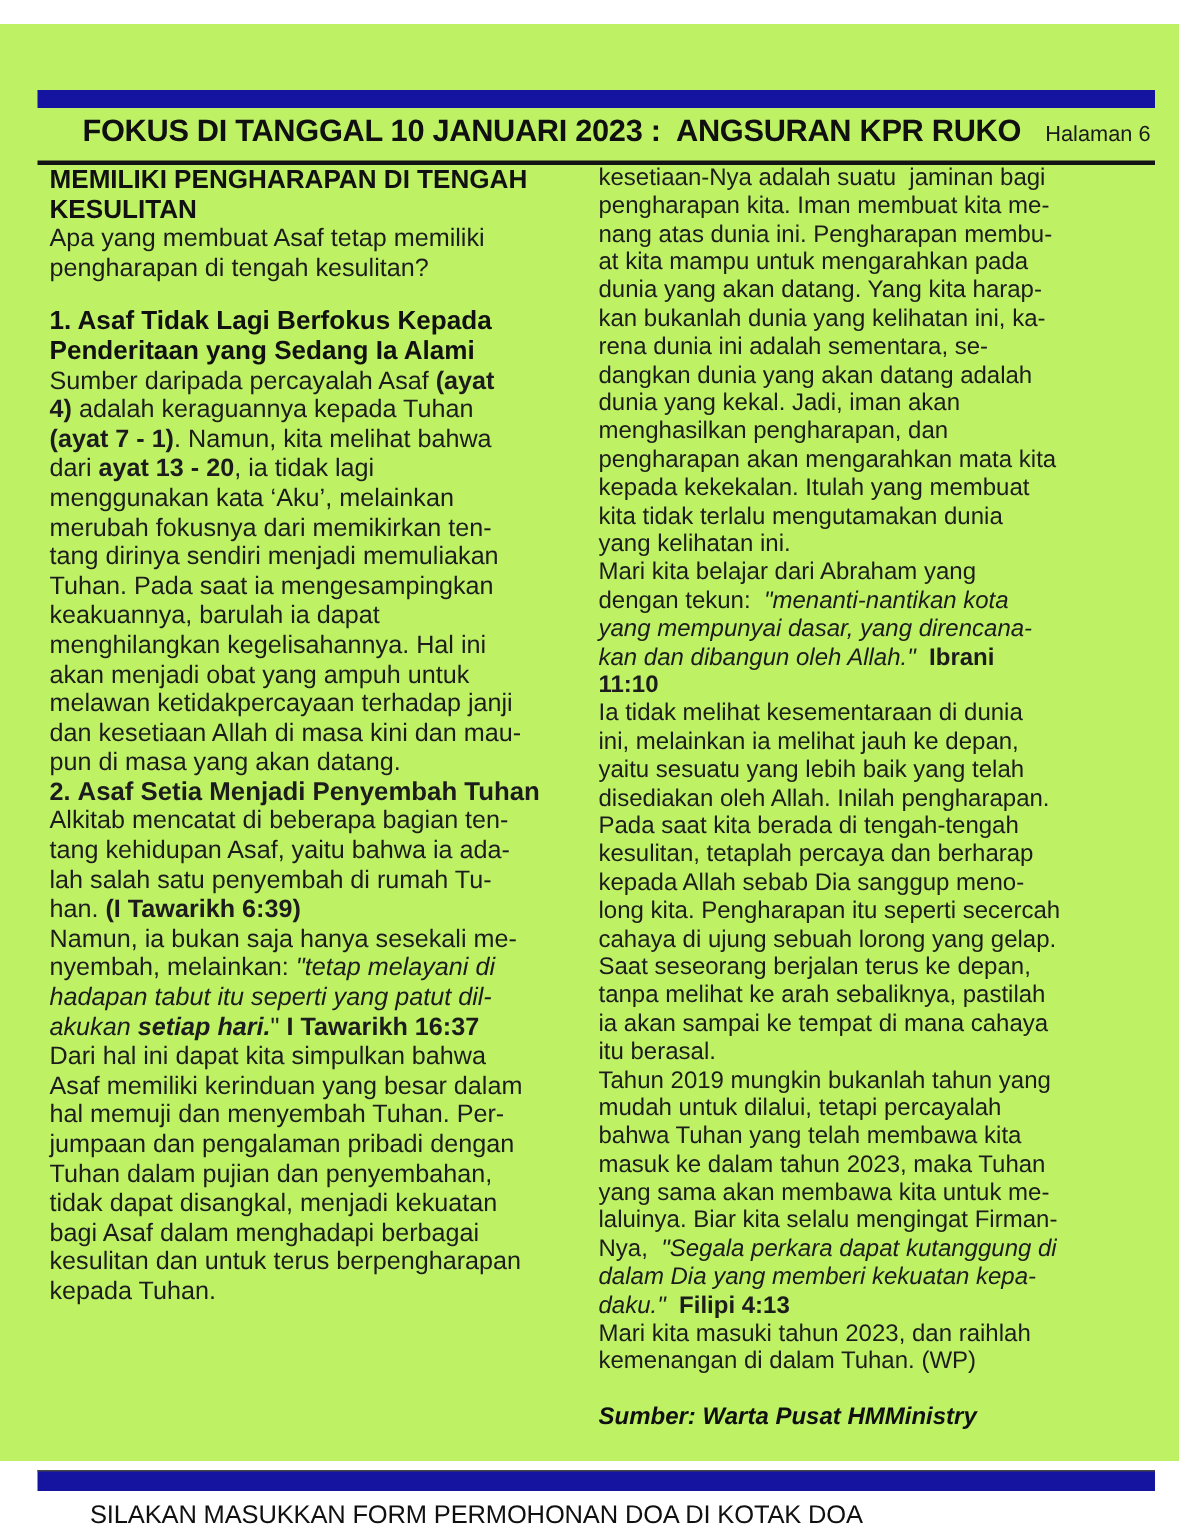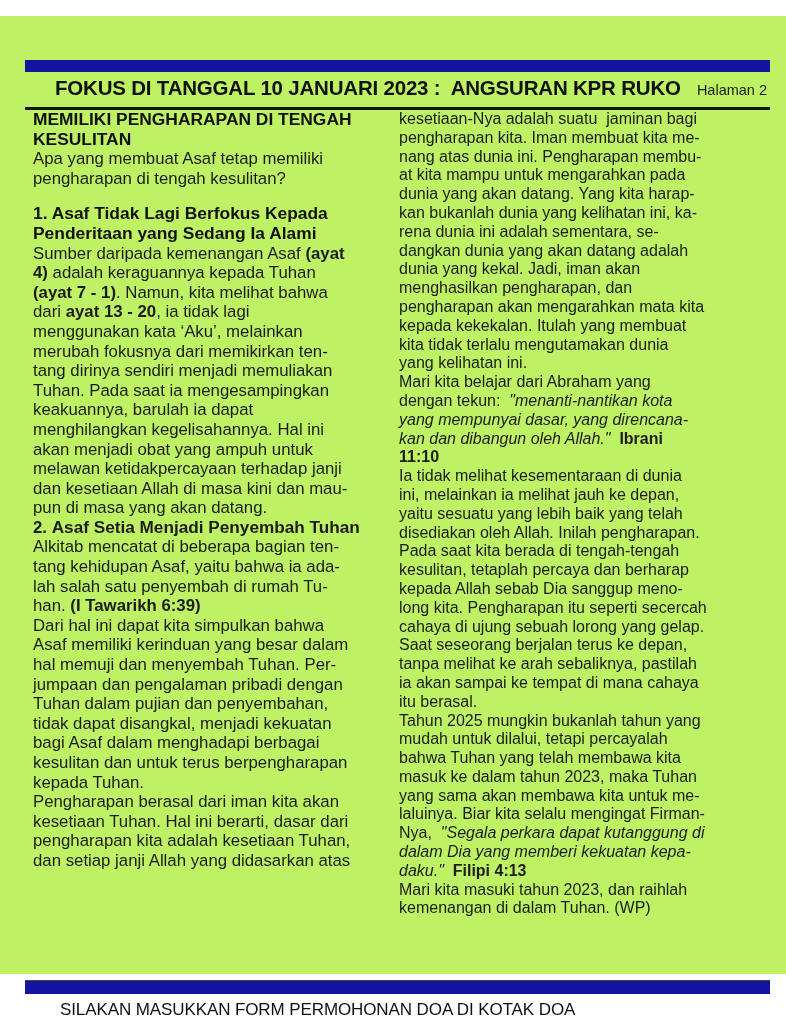--- a/index.html
+++ b/index.html
@@ -89,64 +89,64 @@
 </style>
 </head>
 <body>
 
 <div class="page">
 
   <div class="top-accent-bar"></div>
 
   <div class="header-row">
     <div class="header-title">FOKUS DI TANGGAL 10 JANUARI 2023 :  ANGSURAN KPR RUKO</div>
-    <div class="page-number">Halaman 2</div>
+    <div class="page-number">Halaman 6</div>
   </div>
 
   <div class="article">
     <div class="col col-left">
         <h2 class="blk-heading"><span class="run-b">MEMILIKI PENGHARAPAN DI TENGAH
 KESULITAN</span></h2>
         <p class="blk-para"><span>Apa yang membuat Asaf tetap memiliki
 pengharapan di tengah kesulitan?</span></p>
         <div class="spacer" style="height: 16px;"></div>
         <h2 class="blk-heading"><span class="run-b">1. Asaf Tidak Lagi Berfokus Kepada
 Penderitaan yang Sedang Ia Alami</span></h2>
-        <p class="blk-para"><span>Sumber daripada kemenangan Asaf </span><span class="run-b">(ayat
+        <p class="blk-para"><span>Sumber daripada percayalah Asaf </span><span class="run-b">(ayat
 4)</span><span> adalah keraguannya kepada Tuhan
 </span><span class="run-b">(ayat 7 - 1)</span><span>. Namun, kita melihat bahwa
 dari </span><span class="run-b">ayat 13 - 20</span><span>, ia tidak lagi
 menggunakan kata ‘Aku’, melainkan
 merubah fokusnya dari memikirkan ten-
 tang dirinya sendiri menjadi memuliakan
 Tuhan. Pada saat ia mengesampingkan
 keakuannya, barulah ia dapat
 menghilangkan kegelisahannya. Hal ini
 akan menjadi obat yang ampuh untuk
 melawan ketidakpercayaan terhadap janji
 dan kesetiaan Allah di masa kini dan mau-
 pun di masa yang akan datang.</span></p>
         <h2 class="blk-heading2"><span>2. </span><span class="run-b">Asaf Setia Menjadi Penyembah Tuhan</span></h2>
         <p class="blk-para"><span>Alkitab mencatat di beberapa bagian ten-
 tang kehidupan Asaf, yaitu bahwa ia ada-
 lah salah satu penyembah di rumah Tu-
 han. </span><span class="run-b">(I Tawarikh 6:39)</span></p>
+        <p class="blk-para"><span>Namun, ia bukan saja hanya sesekali me-
+nyembah, melainkan: </span><span class="run-i">"tetap melayani di
+hadapan tabut itu seperti yang patut dil-
+akukan </span><span class="run-bi">setiap hari.</span><span>" </span><span class="run-b">I Tawarikh 16:37</span></p>
         <p class="blk-para"><span>Dari hal ini dapat kita simpulkan bahwa
 Asaf memiliki kerinduan yang besar dalam
 hal memuji dan menyembah Tuhan. Per-
 jumpaan dan pengalaman pribadi dengan
 Tuhan dalam pujian dan penyembahan,
 tidak dapat disangkal, menjadi kekuatan
 bagi Asaf dalam menghadapi berbagai
 kesulitan dan untuk terus berpengharapan
 kepada Tuhan.</span></p>
-        <p class="blk-para"><span>Pengharapan berasal dari iman kita akan
-kesetiaan Tuhan. Hal ini berarti, dasar dari
-pengharapan kita adalah kesetiaan Tuhan,
-dan setiap janji Allah yang didasarkan atas</span></p>
       </div>
     <div class="col col-right">
         <p class="blk-para"><span>kesetiaan-Nya adalah suatu  jaminan bagi
 pengharapan kita. Iman membuat kita me-
 nang atas dunia ini. Pengharapan membu-
 at kita mampu untuk mengarahkan pada
 dunia yang akan datang. Yang kita harap-
 kan bukanlah dunia yang kelihatan ini, ka-
 rena dunia ini adalah sementara, se-
 dangkan dunia yang akan datang adalah
@@ -167,32 +167,33 @@
 disediakan oleh Allah. Inilah pengharapan.</span></p>
         <p class="blk-para"><span>Pada saat kita berada di tengah-tengah
 kesulitan, tetaplah percaya dan berharap
 kepada Allah sebab Dia sanggup meno-
 long kita. Pengharapan itu seperti secercah
 cahaya di ujung sebuah lorong yang gelap.
 Saat seseorang berjalan terus ke depan,
 tanpa melihat ke arah sebaliknya, pastilah
 ia akan sampai ke tempat di mana cahaya
 itu berasal.</span></p>
-        <p class="blk-para"><span>Tahun 2025 mungkin bukanlah tahun yang
+        <p class="blk-para"><span>Tahun 2019 mungkin bukanlah tahun yang
 mudah untuk dilalui, tetapi percayalah
 bahwa Tuhan yang telah membawa kita
 masuk ke dalam tahun 2023, maka Tuhan
 yang sama akan membawa kita untuk me-
 laluinya. Biar kita selalu mengingat Firman-
 Nya,  </span><span class="run-i">"Segala perkara dapat kutanggung di
 dalam Dia yang memberi kekuatan kepa-
 daku."</span><span>  </span><span class="run-b">Filipi 4:13</span></p>
         <p class="blk-para"><span>Mari kita masuki tahun 2023, dan raihlah
 kemenangan di dalam Tuhan. (WP)</span></p>
         <div class="spacer" style="height: 18px;"></div>
+        <p class="blk-source"><span class="run-bi">Sumber: Warta Pusat HMMinistry</span></p>
       </div>
   </div>
 
   <div class="footer">
     <div class="footer-accent-bar"></div>
     <div class="footer-notice">SILAKAN MASUKKAN FORM PERMOHONAN DOA DI KOTAK DOA</div>
   </div>
 
 </div>
 

